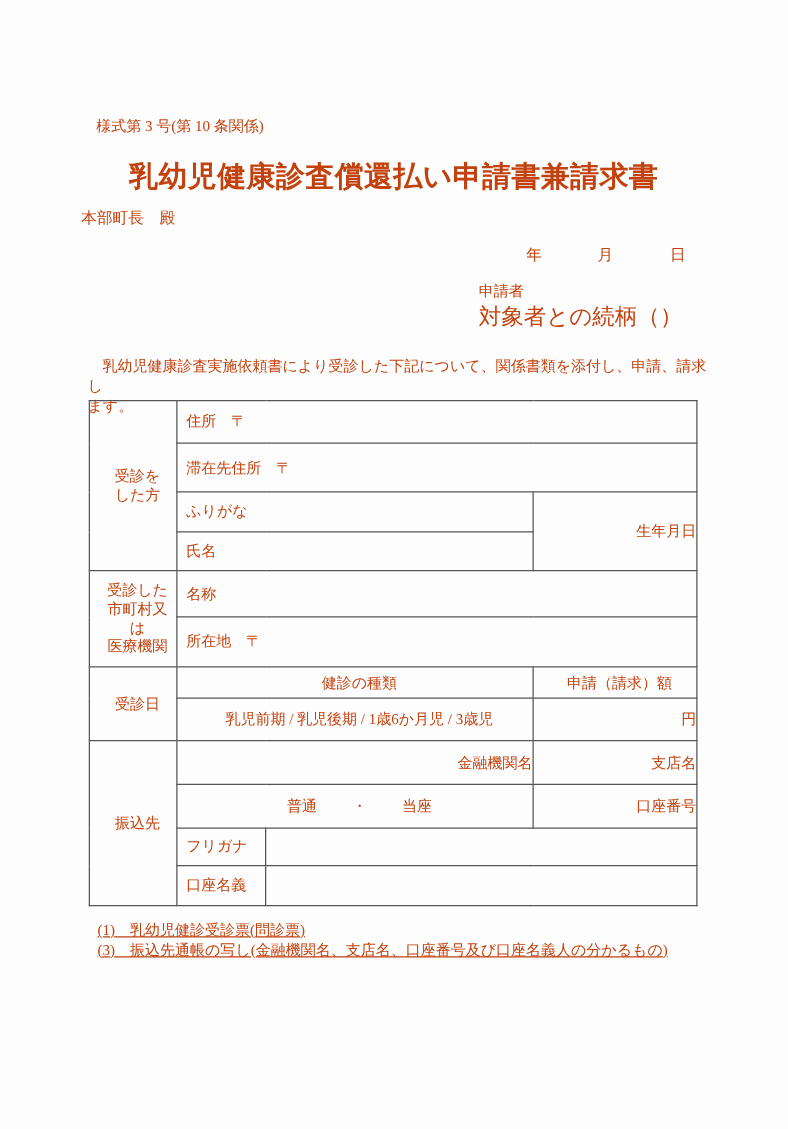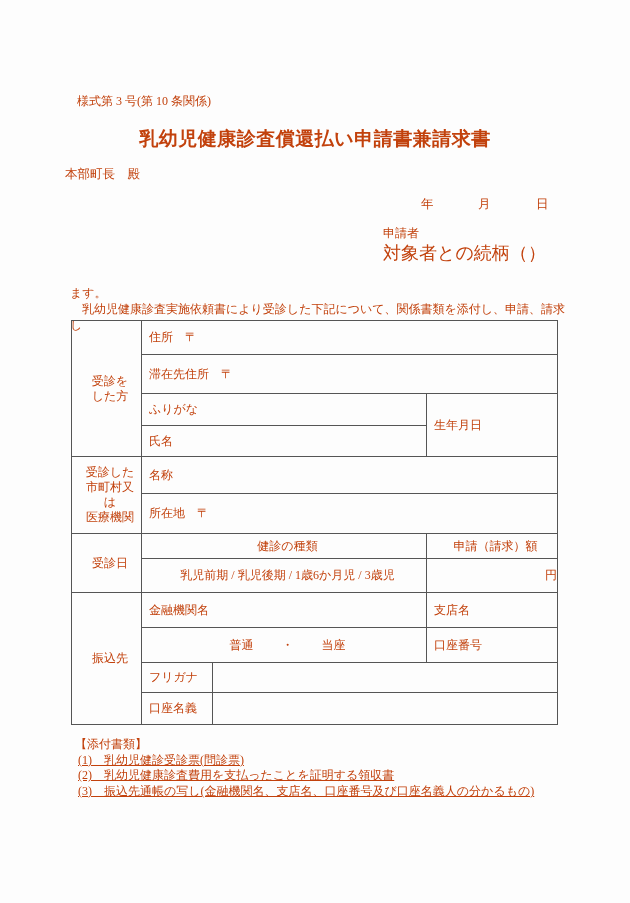--- a/index.html
+++ b/index.html
@@ -13,21 +13,21 @@
     margin:0 auto;
     background:#fdfdfd;
     color:#c2410c;
     overflow:hidden;
   }
   .abs{position:absolute;}
   .form-number{left:77px;top:93px;font-size:12px;}
   .doc-title{
     left:0;top:126px;width:630px;
     text-align:center;
-    font-size:19px;font-weight:bold;
+    font-size:23px;font-weight:bold;
     letter-spacing:0.5px;
   }
   .addressee{left:65px;top:166px;font-size:12.5px;}
   .date-char{top:196px;font-size:12.5px;}
   .d-year{left:421px;} .d-month{left:478px;} .d-day{left:536px;}
   .applicant{left:383px;top:225px;font-size:12px;}
   .relationship{
     left:383px;top:241px;width:163px;
     display:flex;justify-content:space-between;
     font-size:18px;
@@ -46,21 +46,21 @@
     overflow:hidden;
   }
   td.group{
     text-align:center;
     padding:0;
     white-space:pre-line;
     line-height:15px;
     margin-top:18px;
   }
   td.center{text-align:center;padding:0;}
-  td.top{vertical-align:top;padding-top:4px;}
+  td.top{vertical-align:top;padding-top:4px;text-align:right;}
   td.yen{text-align:right;padding-right:8px;}
   .acct-sep{margin:0 28px;}
   .attachments{left:75px;top:737px;font-size:12px;line-height:15.7px;width:520px;}
   .attachments .item{padding-left:3px;text-decoration:underline;}
 </style>
 </head>
 <body>
 
 <div class="page">
 
@@ -75,22 +75,22 @@
   <span class="abs date-char d-day">日</span>
 
   <div class="abs applicant">申請者</div>
 
   <div class="abs relationship">
     <span>対象者との続柄（</span>
     <span>）</span>
   </div>
 
   <div class="abs intro">
+    <div>　乳幼児健康診査実施依頼書により受診した下記について、関係書類を添付し、申請、請求し</div>
     <div>ます。</div>
-    <div>　乳幼児健康診査実施依頼書により受診した下記について、関係書類を添付し、申請、請求し</div>
   </div>
 
   <table class="form">
     <colgroup>
       <col style="width:70px">
         <col style="width:71px">
         <col style="width:214px">
         <col style="width:131px">
     </colgroup>
     <tbody>
@@ -147,19 +147,17 @@
         <td colspan="2"></td>
       </tr>
       <tr style="height:32px">
         <td>口座名義</td>
         <td colspan="2"></td>
       </tr>
     </tbody>
   </table>
 
   <div class="abs attachments">
-    <div>【添付書類】</div>
     <div class="item">(1)　乳幼児健診受診票(問診票)</div>
-    <div class="item">(2)　乳幼児健康診査費用を支払ったことを証明する領収書</div>
     <div class="item">(3)　振込先通帳の写し(金融機関名、支店名、口座番号及び口座名義人の分かるもの)</div>
   </div>
 
 </div>
 
 </body></html>

